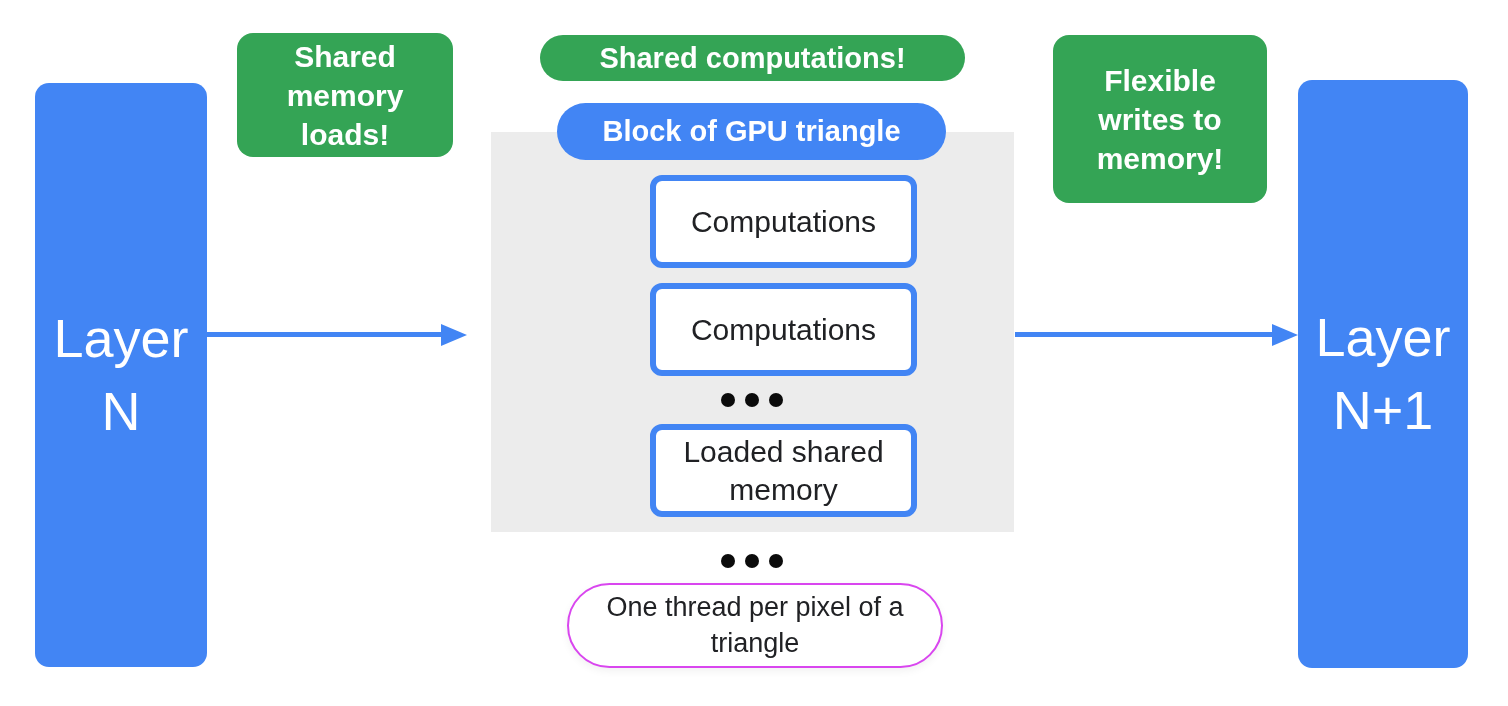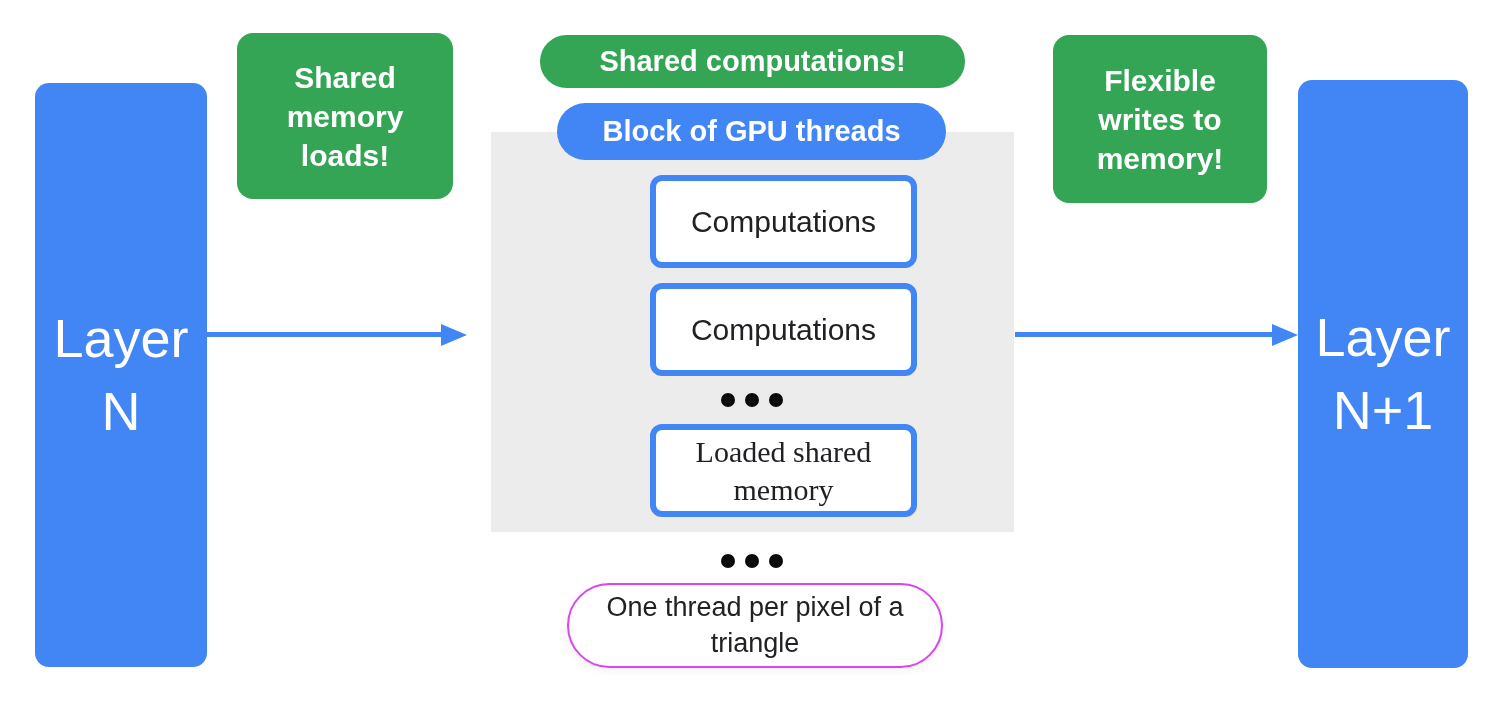--- a/index.html
+++ b/index.html
@@ -41,35 +41,35 @@
     border-radius:16px;
     color:#fff;
     font-weight:bold;
     font-size:30px;
     line-height:1.3;
     display:flex;
     align-items:center;
     justify-content:center;
     text-align:center;
   }
-  #callout-left{left:237px; top:33px; width:216px; height:166px; padding:0 20px; box-sizing:border-box;}
+  #callout-left{left:237px; top:33px; width:216px; height:124px; padding:0 20px; box-sizing:border-box;}
   #callout-right{left:1053px; top:35px; width:214px; height:168px; padding:0 6px; box-sizing:border-box;}
 
   
   .pill{
     position:absolute;
     border-radius:999px;
     display:flex;
     align-items:center;
     justify-content:center;
     text-align:center;
     font-size:29px;
   }
   #pill-shared-computations{
-    left:540px; top:35px; width:425px; height:53px;
+    left:540px; top:35px; width:425px; height:46px;
     background:var(--green); color:#fff; font-weight:bold;
   }
   #pill-gpu-threads{
     left:557px; top:103px; width:389px; height:57px;
     background:var(--blue); color:#fff; font-weight:bold;
     z-index:2;
   }
 
   
   .gray-panel{
@@ -92,21 +92,21 @@
     text-align:center;
     font-size:30px;
     color:var(--dark);
     line-height:1.25;
     z-index:2;
     padding:0 10px;
     margin-left:32px;
   }
   #comp-1{left:618px; top:175px; width:267px; height:93px;}
   #comp-2{left:618px; top:283px; width:267px; height:93px;}
-  #comp-3{left:618px; top:424px; width:267px; height:93px;font-family:Liberation Serif, serif;}
+  #comp-3{left:618px; top:424px; width:267px; height:93px;}
 
   
   .dots{
     position:absolute;
     display:flex;
     gap:10px;
     z-index:3;
   }
   .dot{width:14px; height:14px; border-radius:50%; background:#0b0b0b;}
   #dots-inside{left:721px; top:393px;}
@@ -161,21 +161,21 @@
 N+1</div>
 
   <div class="callout-green" id="callout-left">Shared memory loads!</div>
 
   <div class="pill" id="pill-shared-computations">Shared computations!</div>
 
   <div class="callout-green" id="callout-right">Flexible writes to memory!</div>
 
   <div class="gray-panel"></div>
 
-  <div class="pill" id="pill-gpu-threads">Block of GPU threads</div>
+  <div class="pill" id="pill-gpu-threads">Block of GPU triangle</div>
 
   <div class="comp-box" id="comp-1">Computations</div>
 
   <div class="comp-box" id="comp-2">Computations</div>
 
   <div class="dots" id="dots-inside">
     <span class="dot"></span>
     <span class="dot"></span>
     <span class="dot"></span>
   </div>

